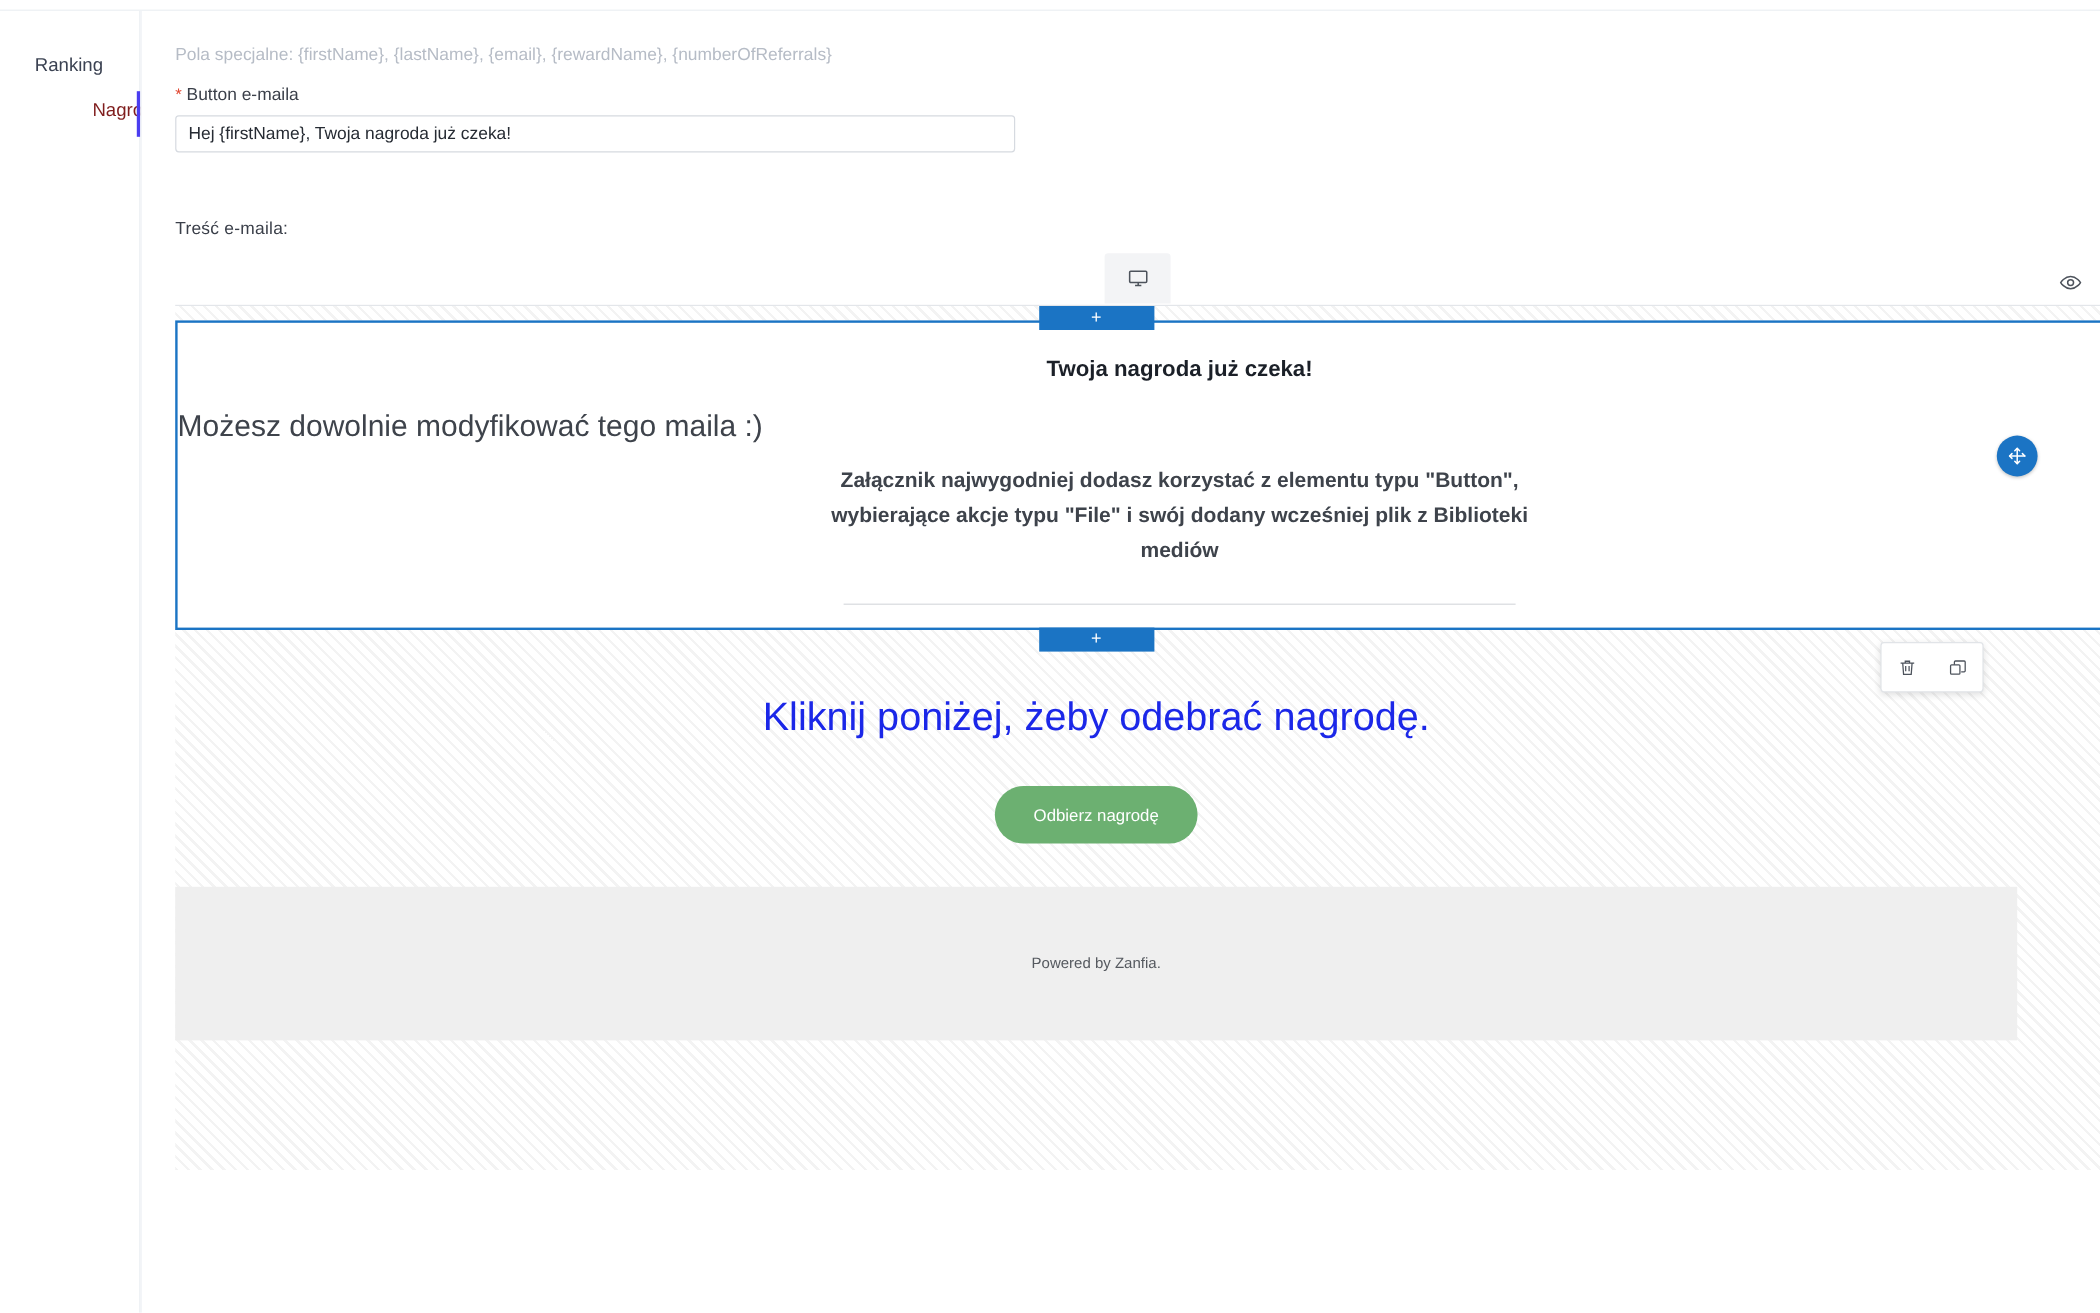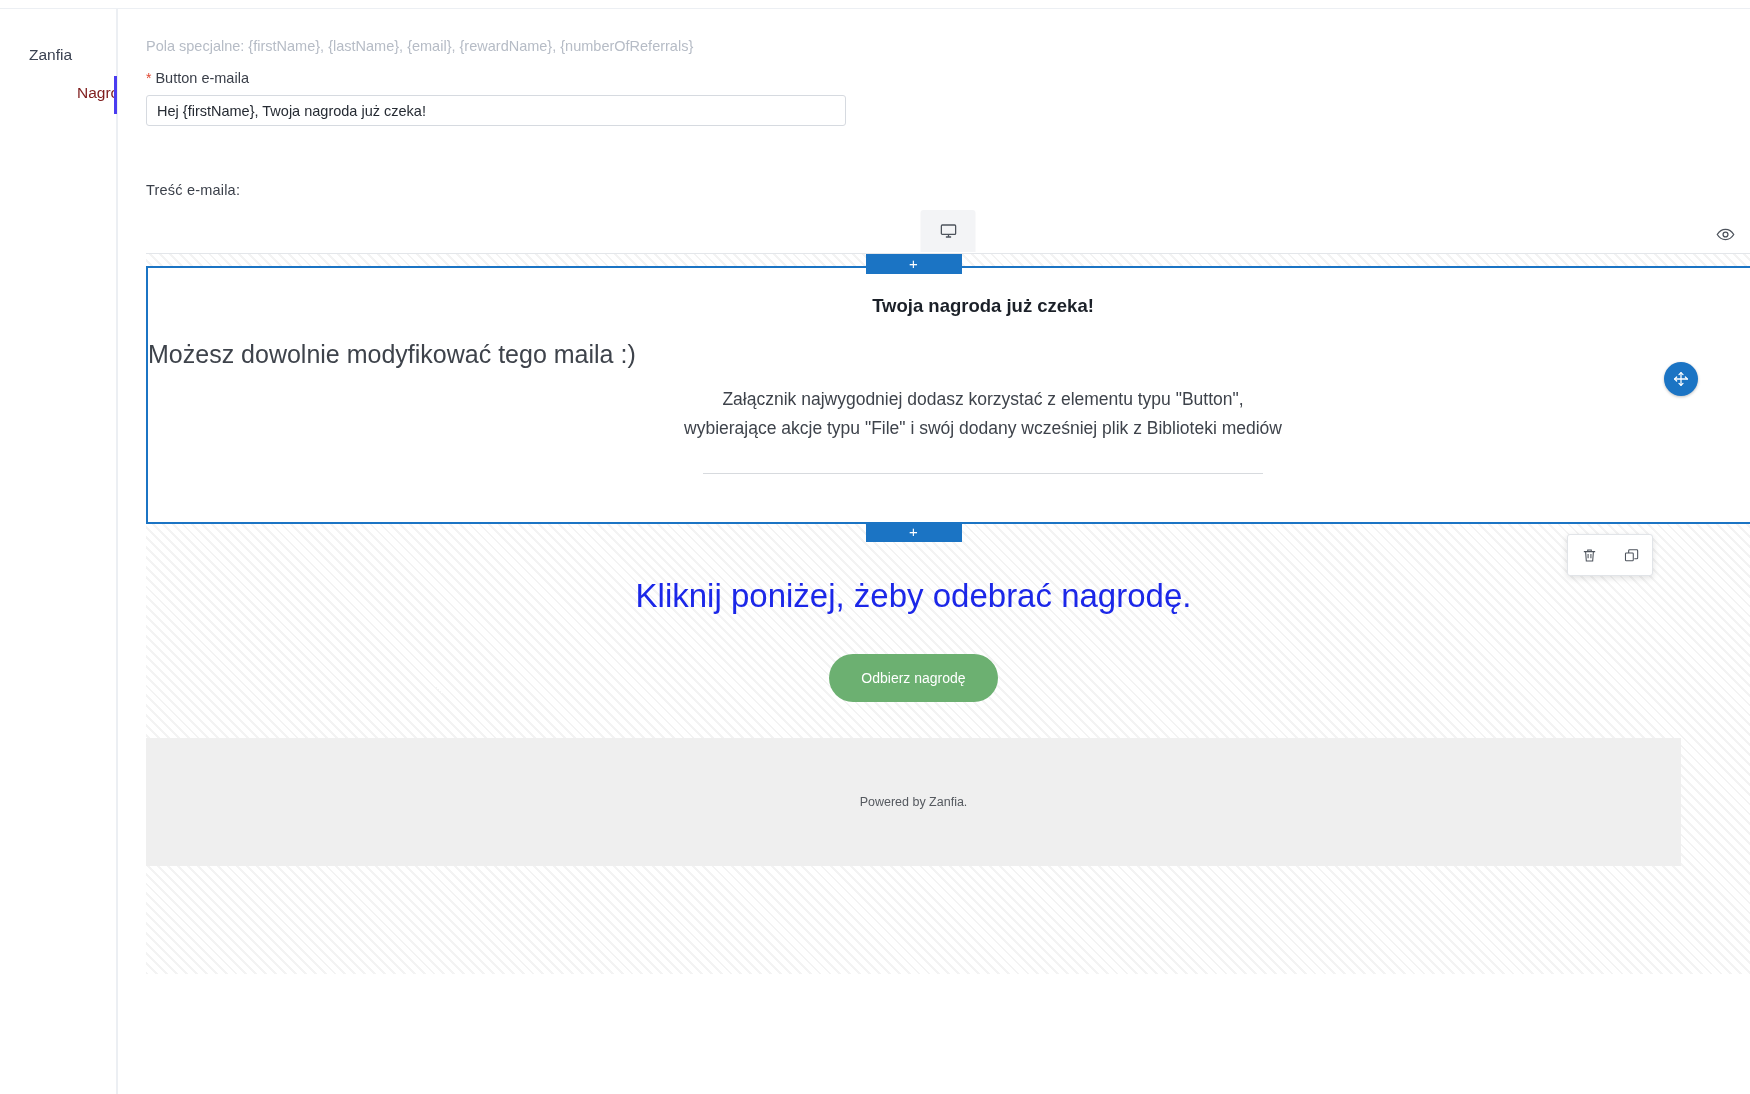--- a/index.html
+++ b/index.html
@@ -249,20 +249,21 @@
     font-weight: 400;
   }
   .em-p {
     text-align: center;
     font-size: 17.5px;
     color: #3e434b;
     line-height: 29px;
     padding-top: 16px;
     width: 600px;
     margin: 0 auto;
+    font-weight: bold;
   }
   .em-rule {
     width: 560px;
     margin: 30px auto 0;
     border-top: 1px solid #d7dade;
   }
 
   .headline-blue {
     text-align: center;
     font-size: 33px;
@@ -303,21 +304,21 @@
 </style>
 </head>
 <body>
 
 <div class="top-hairline"></div>
 
 <div class="app">
 
   <nav class="sidebar">
     <div class="side-item">
-      <span>Zanfia</span>
+      <span>Ranking</span>
     </div>
     <div class="side-item active">
       <span>Nagrody</span>
     </div>
   </nav>
 
   <section class="main">
 
 
     <div class="special-fields">Pola specjalne: {firstName}, {lastName}, {email}, {rewardName}, {numberOfReferrals}</div>

